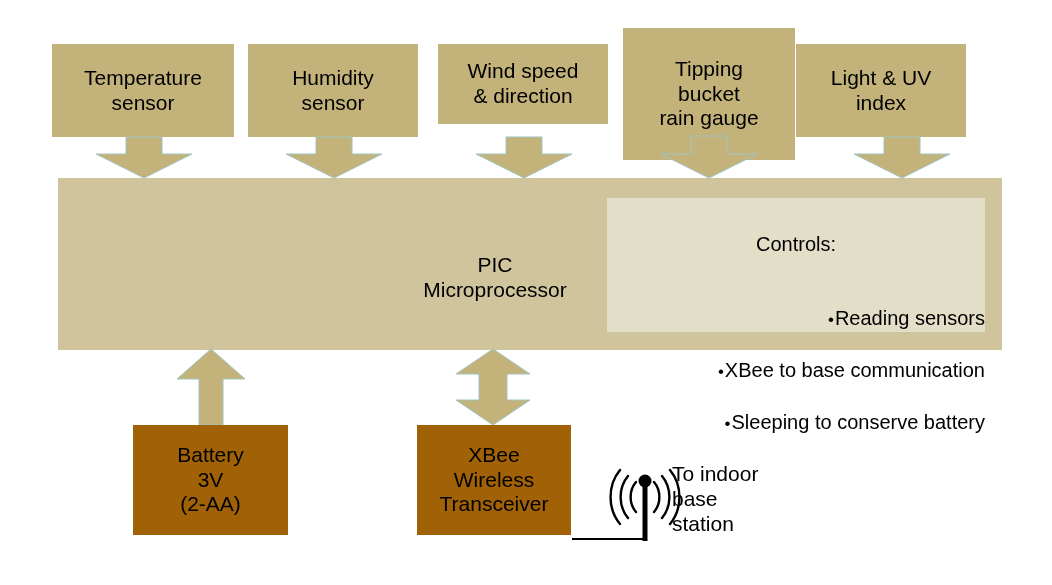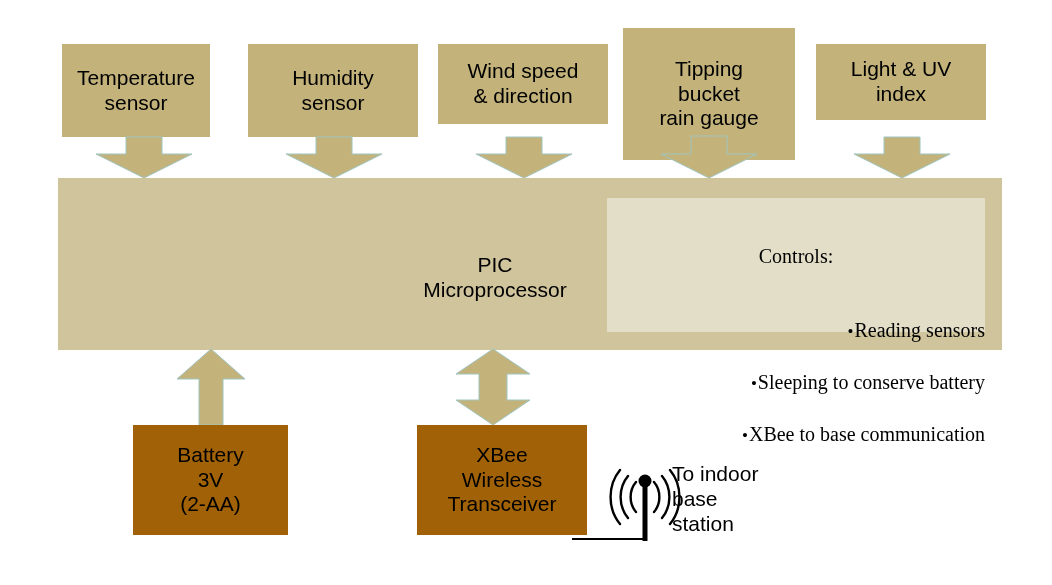--- a/index.html
+++ b/index.html
@@ -40,22 +40,21 @@
     background: #d0c49c;
   }
   .controls-box {
     background: #e3dec8;
     font-size: 20px;
     align-items: flex-start;
     justify-content: flex-start;
   }
   .controls-inner {
     width: 100%;
-    padding-top: 21px;
-    font-family: Liberation Serif, serif;
+    padding-top: 9px;
   }
   .controls-title {
     text-align: center;
     display: block;
     line-height: 1.3;
   }
   .controls-list {
     margin: 0;
     padding: 0 0 0 10px;
     list-style: none;
@@ -99,42 +98,42 @@
     line-height: 1.2;
     text-align: left;
     white-space: pre-line;
   }
 </style>
 </head>
 <body>
 
 <div id="diagram">
 
-  <div class="node sensor-box" style="left:62px; top:44px; width:148px; height:93px;">
+  <div class="node sensor-box" style="left:52px; top:44px; width:182px; height:93px;">
     <span>Temperature
 sensor</span>
   </div>
 
   <div class="node sensor-box" style="left:248px; top:44px; width:170px; height:93px;">
     <span>Humidity
 sensor</span>
   </div>
 
   <div class="node sensor-box" style="left:438px; top:44px; width:170px; height:80px;">
     <span>Wind speed
 &amp; direction</span>
   </div>
 
   <div class="node sensor-box" style="left:623px; top:28px; width:172px; height:132px;">
     <span>Tipping
 bucket
 rain gauge</span>
   </div>
 
-  <div class="node sensor-box" style="left:816px; top:44px; width:170px; height:76px;">
+  <div class="node sensor-box" style="left:796px; top:44px; width:170px; height:93px;">
     <span>Light &amp; UV
 index</span>
   </div>
 
   <svg class="arrow-svg" style="left:95px; top:137px;" width="98" height="42" viewBox="0 0 98 42">
     <polygon points="31,0 67,0 67,17 97,17 49,41 1,17 31,17" fill="#c3b37b" stroke="#9fc4c0" stroke-width="1"></polygon>
   </svg>
 
   <svg class="arrow-svg" style="left:285px; top:137px;" width="98" height="42" viewBox="0 0 98 42">
     <polygon points="31,0 67,0 67,17 97,17 49,41 1,17 31,17" fill="#c3b37b" stroke="#9fc4c0" stroke-width="1"></polygon>
@@ -155,41 +154,41 @@
   <div class="node main-box" style="left:58px; top:178px; width:944px; height:172px;"></div>
 
   <div class="pic-label" style="left:390px; top:238px; width:210px;margin-top:14px;">PIC
 Microprocessor</div>
 
   <div class="node controls-box" style="left:607px; top:198px; width:378px; height:134px;">
     <div class="controls-inner">
       <span class="controls-title">Controls:</span>
       <ul class="controls-list">
         <li>Reading sensors</li>
+        <li>XBee to base communication</li>
         <li>Sleeping to conserve battery</li>
-        <li>XBee to base communication</li>
       </ul>
     </div>
   </div>
 
   <svg class="arrow-svg" style="left:176px; top:348px;" width="70" height="78" viewBox="0 0 70 78">
     <polygon points="35,1 69,31 47,31 47,77 23,77 23,31 1,31" fill="#c3b37b" stroke="#9fc4c0" stroke-width="1"></polygon>
   </svg>
 
   <svg class="arrow-svg" style="left:455px; top:348px;" width="76" height="78" viewBox="0 0 76 78">
     <polygon points="38,1 75,26 52,26 52,52 75,52 38,77 1,52 24,52 24,26 1,26" fill="#c3b37b" stroke="#9fc4c0" stroke-width="1"></polygon>
   </svg>
 
   <div class="node bottom-box" style="left:133px; top:425px; width:155px; height:110px;">
     <span>Battery
 3V
 (2-AA)</span>
   </div>
 
-  <div class="node bottom-box" style="left:417px; top:425px; width:170px; height:110px;">
+  <div class="node bottom-box" style="left:417px; top:425px; width:154px; height:110px;">
     <span>XBee
 Wireless
 Transceiver</span>
   </div>
 
   <div class="link-line" style="left:572px; top:538px; width:74px; height:2px;"></div>
 
   <svg class="antenna-svg" style="left:600px; top:450px;" width="90" height="92" viewBox="0 0 90 92">
     <g fill="none" stroke="#000000" stroke-width="2.4" stroke-linecap="round">
       <path d="M36,32 A20,22 0 0 0 36,62"></path>

